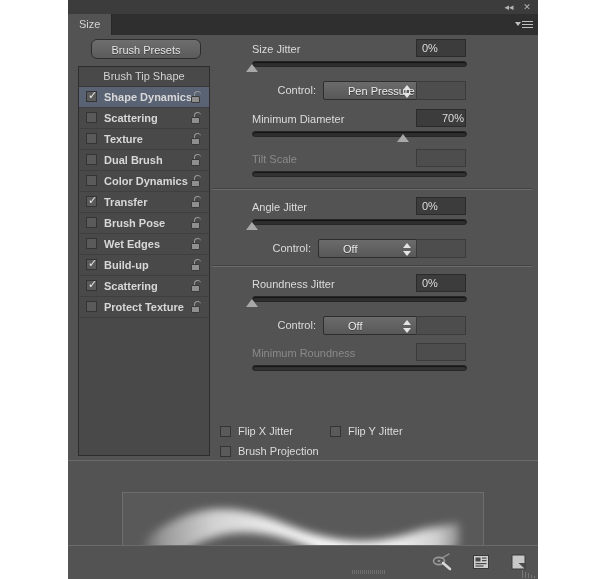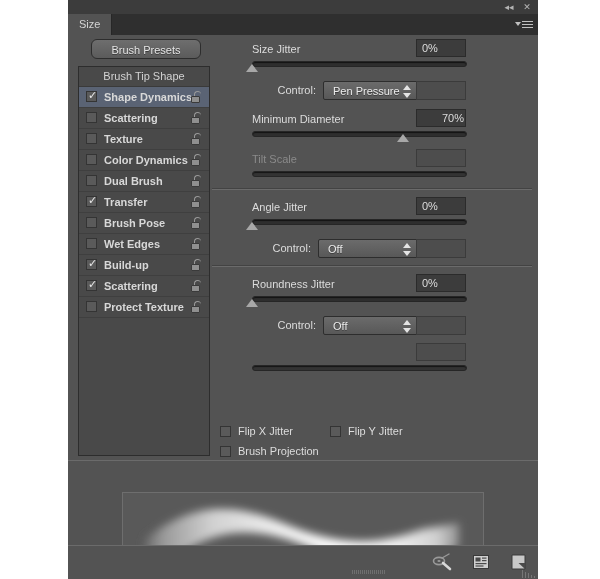--- a/index.html
+++ b/index.html
@@ -266,21 +266,21 @@
   .dd {
     position: absolute;
     height: 19px;
     background: linear-gradient(#6b6b6b, #585858);
     border: 1px solid #2d2d2d;
     border-radius: 2px;
     box-sizing: border-box;
     color: #ececec;
     font-size: 11px;
     line-height: 18px;
-    padding-left: 9px;
+    padding-left: 24px;
     cursor: pointer;
     text-shadow: 0 1px 0 #3b3b3b;
   }
   .dd .arrows {
     position: absolute;
     right: 6px; top: 3px;
     width: 8px; height: 13px;
   }
   .dd .arrows i {
     position: absolute;
@@ -440,29 +440,29 @@
           <div class="tip-row">
             <span class="cb"></span>
             <span class="lbl">Texture</span>
             <span class="lock">
               <span class="shk"></span>
               <span class="bdy"></span>
             </span>
           </div>
           <div class="tip-row">
             <span class="cb"></span>
-            <span class="lbl">Color Dynamics</span>
+            <span class="lbl">Dual Brush</span>
             <span class="lock">
               <span class="shk"></span>
               <span class="bdy"></span>
             </span>
           </div>
           <div class="tip-row">
             <span class="cb"></span>
-            <span class="lbl">Dual Brush</span>
+            <span class="lbl">Color Dynamics</span>
             <span class="lock">
               <span class="shk"></span>
               <span class="bdy"></span>
             </span>
           </div>
           <div class="tip-row checked">
             <span class="cb">
               <span class="mark">✓</span>
             </span>
             <span class="lbl">Transfer</span>
@@ -586,20 +586,21 @@
         <div class="ctrl-label" style="left:-2px; top:46px;">Control:</div>
         <div class="dd" style="left:75px; top:46px; width:95px;">
           <span>Off</span>
           <span class="arrows">
             <i class="up"></i>
               <i class="dn"></i>
           </span>
         </div>
         <div class="valbox empty" style="left:168px; top:46px; height:19px;"></div>
 
+        <div class="row-label dim" style="left:4px; top:76px;">Minimum Roundness</div>
         <div class="valbox empty" style="left:168px; top:73px;"></div>
         <div class="slider" style="left:4px; top:93px;">
           <div class="track flat"></div>
         </div>
       </div>
 
       <div class="fcb" style="left:8px; top:390px;">
         <span class="box"></span>
         <span class="t">Flip X Jitter</span>
       </div>

